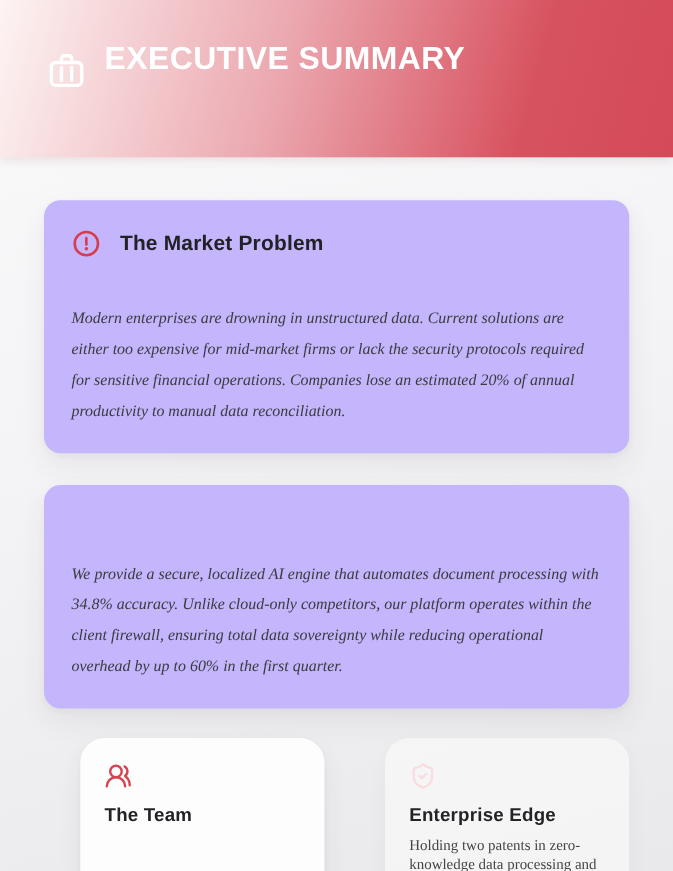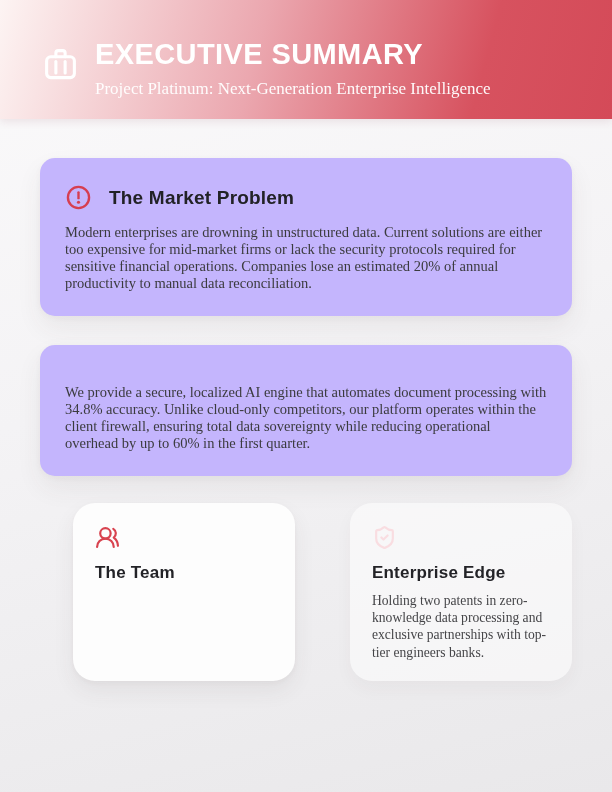--- a/index.html
+++ b/index.html
@@ -11,21 +11,21 @@
     overflow: hidden;
     background: linear-gradient(165deg, #fbfafb 0%, #f4f3f5 45%, #e9e8ea 100%);
   }
   .page {
     width: 612px;
     height: 792px;
     position: relative;
   }
   
   .header {
-    height: 119px;
+    height: 143px;
     background: linear-gradient(105deg, #fdf4f3 0%, #eba7af 42%, #d7525f 78%, #d44a58 100%);
     position: relative;
     box-shadow: 0 3px 8px rgba(120, 40, 55, 0.10);
   }
   .header-icon {
     position: absolute;
     left: 42px;
     top: 46px;
     width: 37px;
     height: 37px;
@@ -71,26 +71,27 @@
   .icon-zap    { color: #f8cfd5; width: 30px; height: 30px; }
   .icon-users  { color: #d8434f; }
   .icon-shield { color: #f9dde1; }
   .panel-title {
     font-size: 19px;
     font-weight: 700;
     color: #222226;
     letter-spacing: 0.2px;
   }
   .panel-body {
-    margin-top: 13px;
+    margin-top: 41px;
     font-family: "Liberation Serif", serif;
     font-size: 14.5px;
-    line-height: 17px;
+    line-height: 28px;
     color: #3b3b3e;
     max-width: 484px;
+    font-style: italic;
   }
   
   .card-row {
     display: flex;
     gap: 22px;
     margin-top: 27px;
   }
   .mini-card {
     flex: 1 1 0;
     border-radius: 22px;
@@ -133,21 +134,20 @@
     <span class="header-icon">
       <svg viewBox="0 0 24 24" width="37" height="37" fill="none" stroke="currentColor" stroke-width="2" stroke-linecap="round" stroke-linejoin="round">
         <rect x="3" y="7" width="18" height="13.5" rx="2.6"></rect>
         <path d="M9 7 V4.6 A1.6 1.6 0 0 1 10.6 3 h2.8 A1.6 1.6 0 0 1 15 4.6 V7"></path>
         <line x1="9" y1="10" x2="9" y2="17.5"></line>
         <line x1="15" y1="10" x2="15" y2="17.5"></line>
       </svg>
     </span>
     <div class="header-text">
       <div class="page-title">EXECUTIVE SUMMARY</div>
-      <div class="page-subtitle">Project Platinum: Next-Generation Enterprise Intelligence</div>
     </div>
   </div>
 
   <div class="content">
 
     <div class="panel">
       <div class="panel-head">
         <span class="panel-icon icon-alert">
           <svg viewBox="0 0 24 24" width="27" height="27" fill="none" stroke="currentColor" stroke-width="2.1" stroke-linecap="round" stroke-linejoin="round">
             <circle cx="12" cy="12" r="9.4"></circle>

